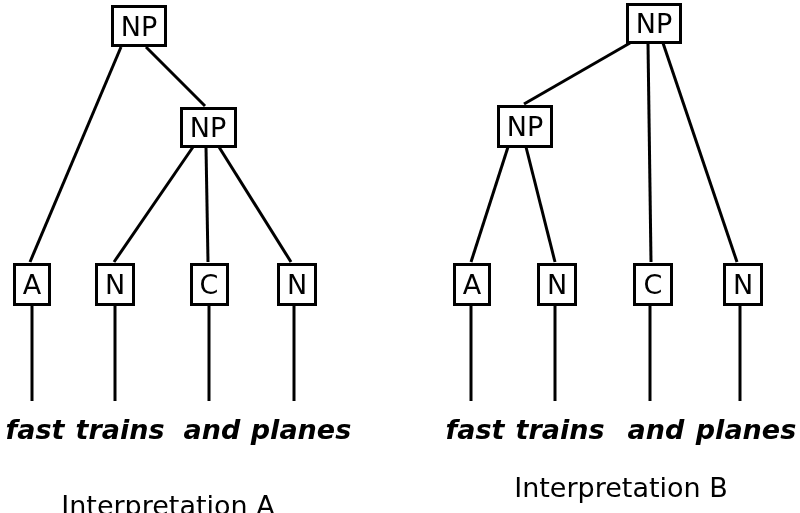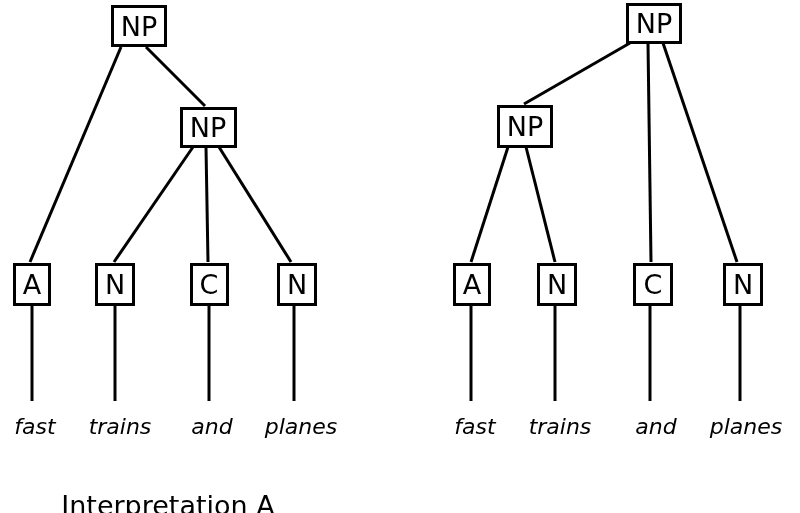--- a/index.html
+++ b/index.html
@@ -29,24 +29,25 @@
     align-items: center;
     justify-content: center;
     font-size: 27px;
     line-height: 1;
     color: #000000;
   }
   .word {
     position: absolute;
     transform: translateX(-50%);
     font-style: italic;
-    font-size: 22px;
+    font-size: 27px;
     line-height: 1;
     white-space: nowrap;
     color: #000000;
+    font-weight: bold;
   }
   .caption {
     position: absolute;
     transform: translateX(-50%);
     font-size: 27px;
     line-height: 1;
     white-space: nowrap;
     color: #000000;
   }
 </style>
@@ -88,13 +89,14 @@
     <div class="node" style="left: 626px; top: 2.5px; width: 56px; height: 41px;">NP</div>
     <div class="node" style="left: 497px; top: 104.5px; width: 56px; height: 43px;">NP</div>
     <div class="node" style="left: 453px; top: 262.5px; width: 38px; height: 43px;">A</div>
     <div class="node" style="left: 537px; top: 262.5px; width: 40px; height: 43px;">N</div>
     <div class="node" style="left: 633px; top: 262.5px; width: 40px; height: 43px;">C</div>
     <div class="node" style="left: 723px; top: 262.5px; width: 40px; height: 43px;">N</div>
     <div class="word" style="left: 475px; top: 416px;">fast</div>
     <div class="word" style="left: 560px; top: 416px;">trains</div>
     <div class="word" style="left: 656px; top: 416px;">and</div>
     <div class="word" style="left: 746px; top: 416px;">planes</div>
+    <div class="caption" style="left: 621px; top: 474px;">Interpretation B</div>
   </div>
 
 </body></html>

